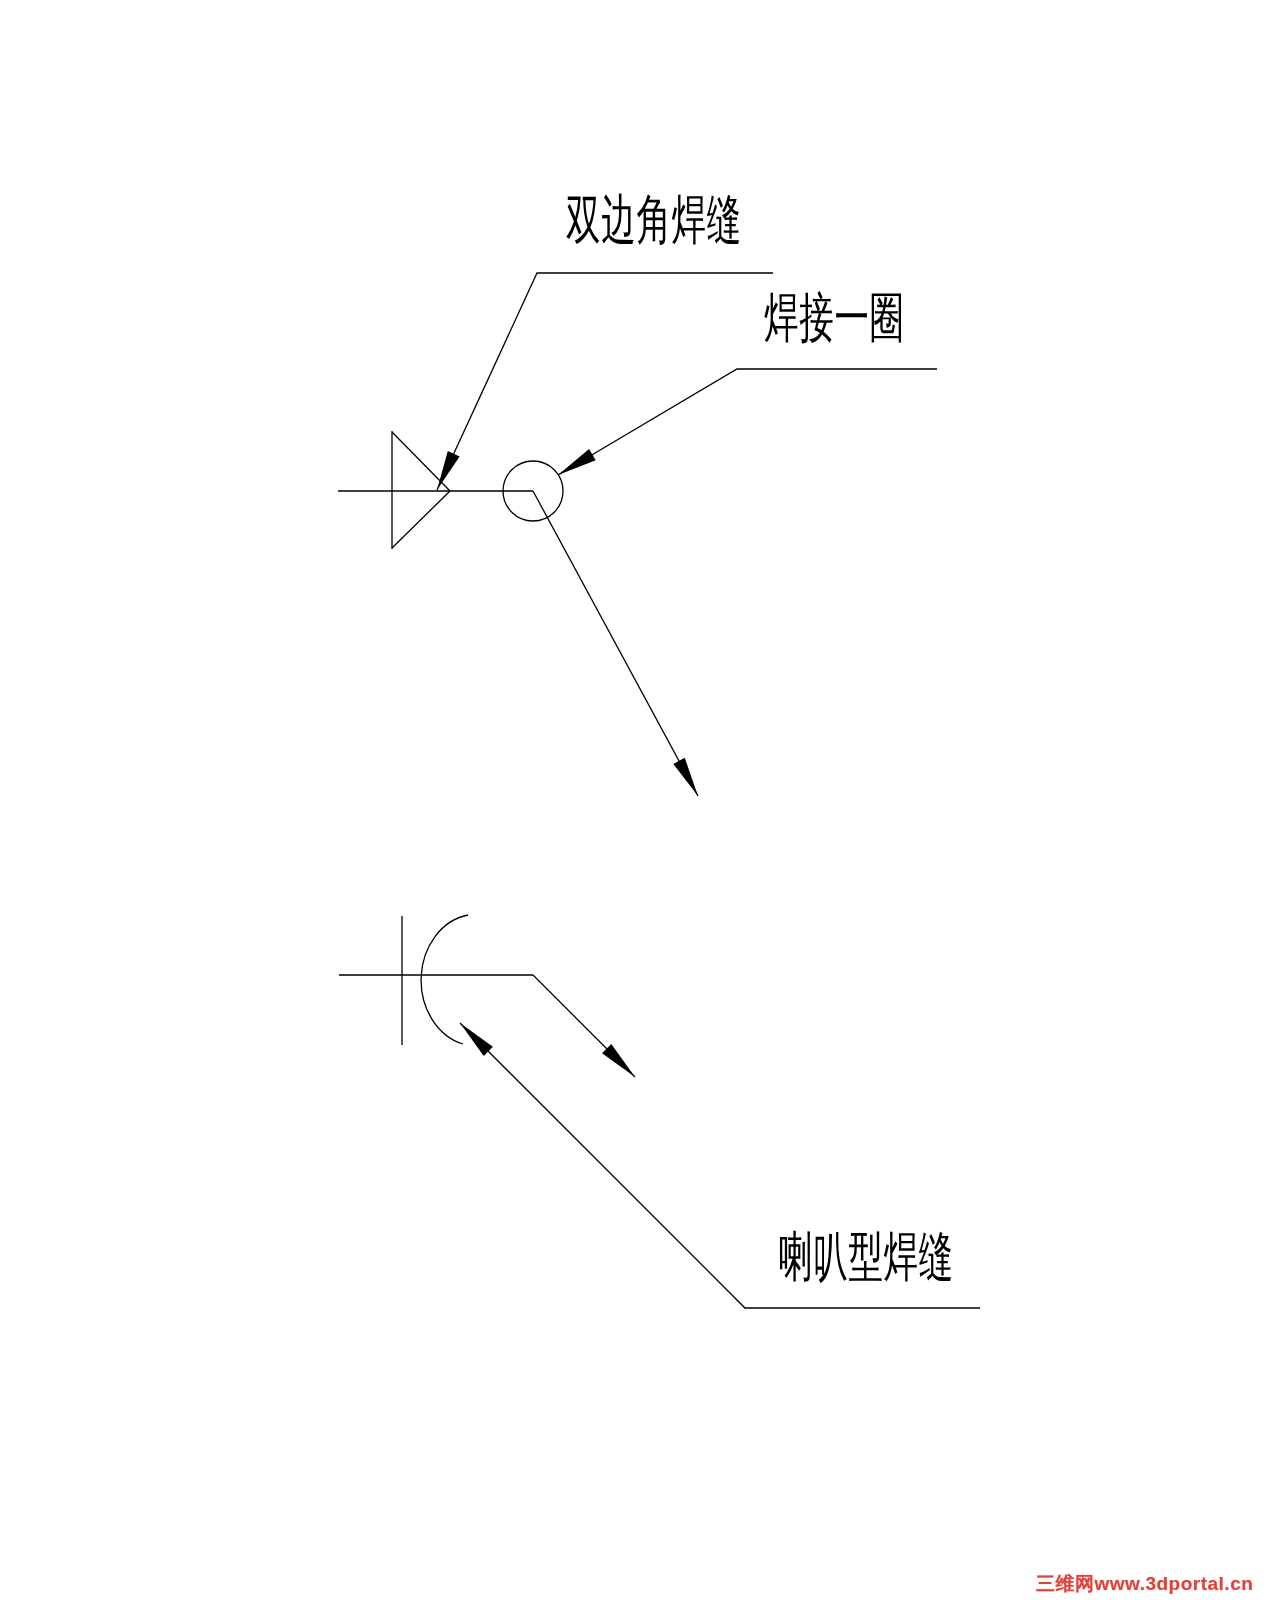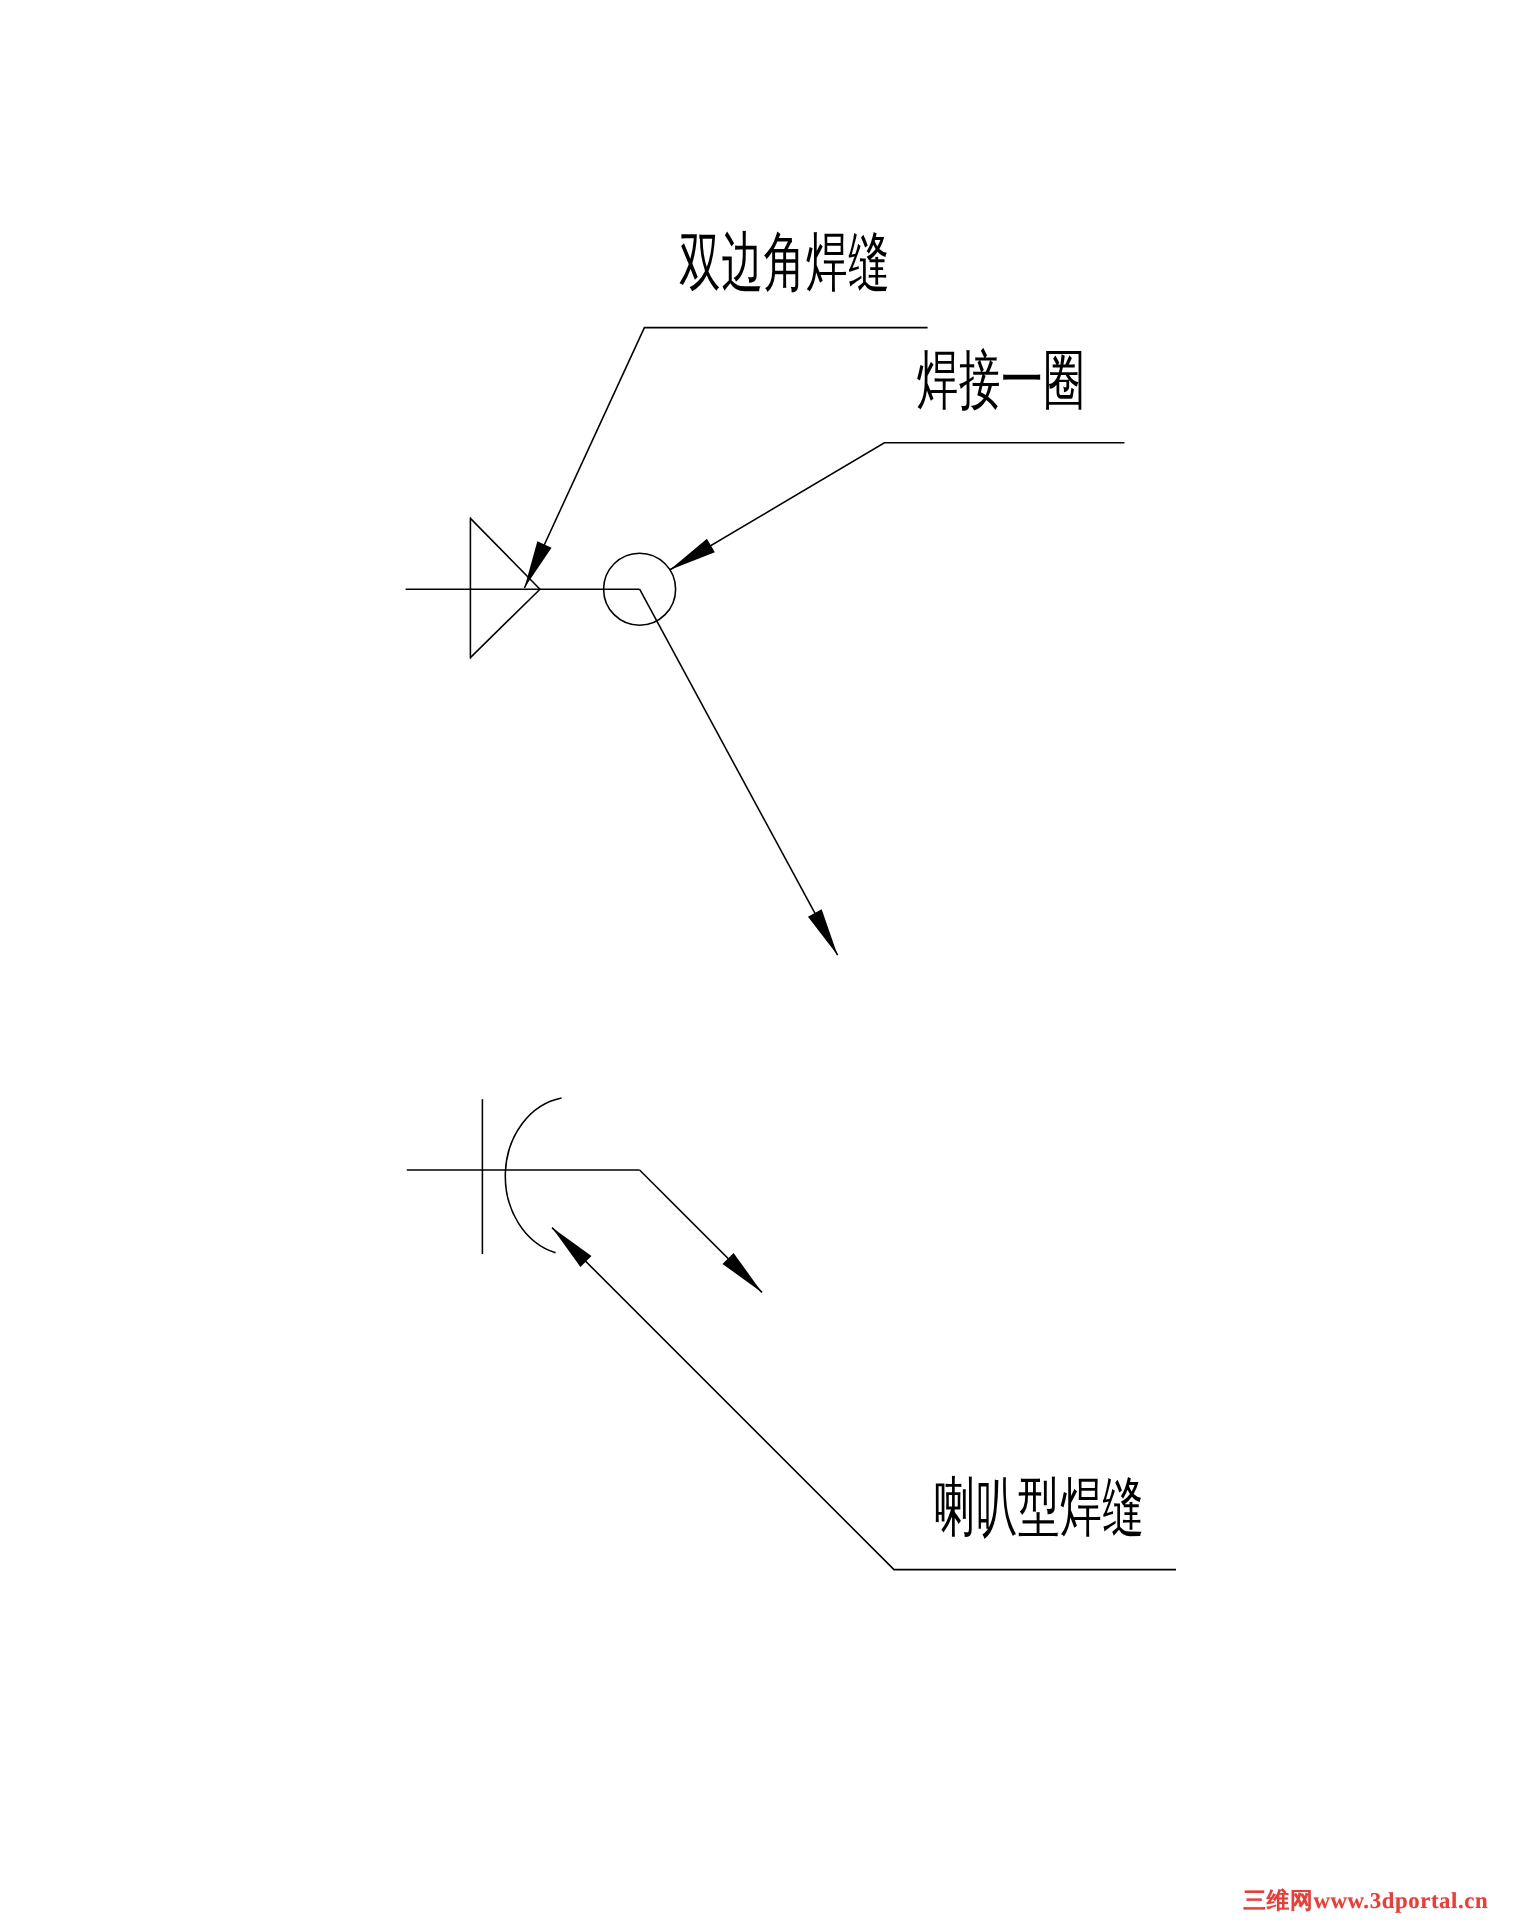--- a/index.html
+++ b/index.html
@@ -6,21 +6,21 @@
     margin: 0;
     padding: 0;
     background: #ffffff;
   }
   .canvas {
     position: relative;
     width: 1280px;
     height: 1600px;
     background: #ffffff;
     overflow: hidden;
-    font-family: Liberation Serif, serif;
+    font-family: Liberation Sans, sans-serif;
   }
   svg.diagram {
     position: absolute;
     left: 0;
     top: 0;
   }
   svg.diagram line,
   svg.diagram polyline,
   svg.diagram path,
   svg.diagram circle {

